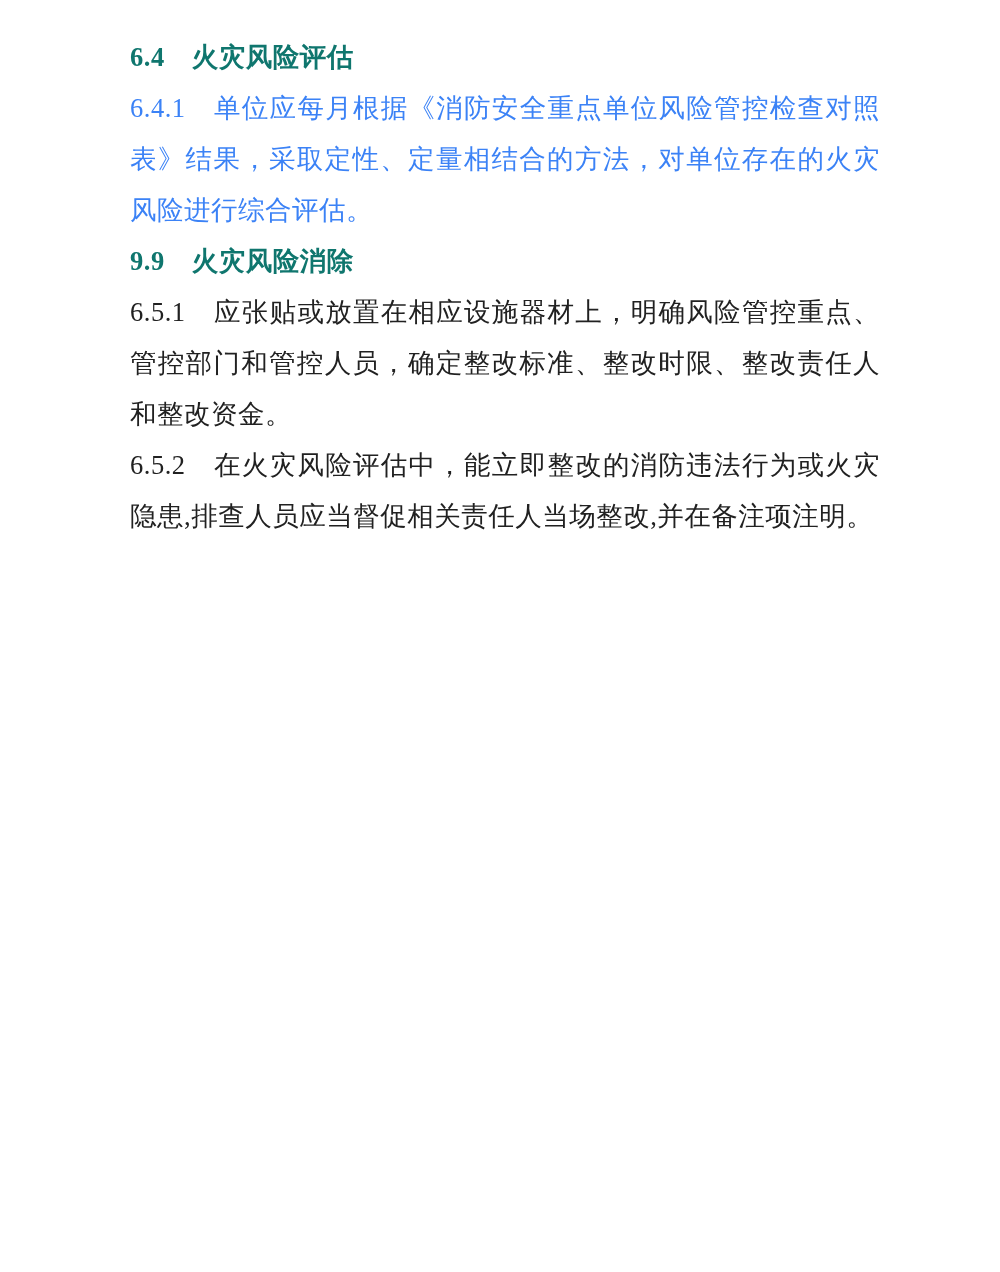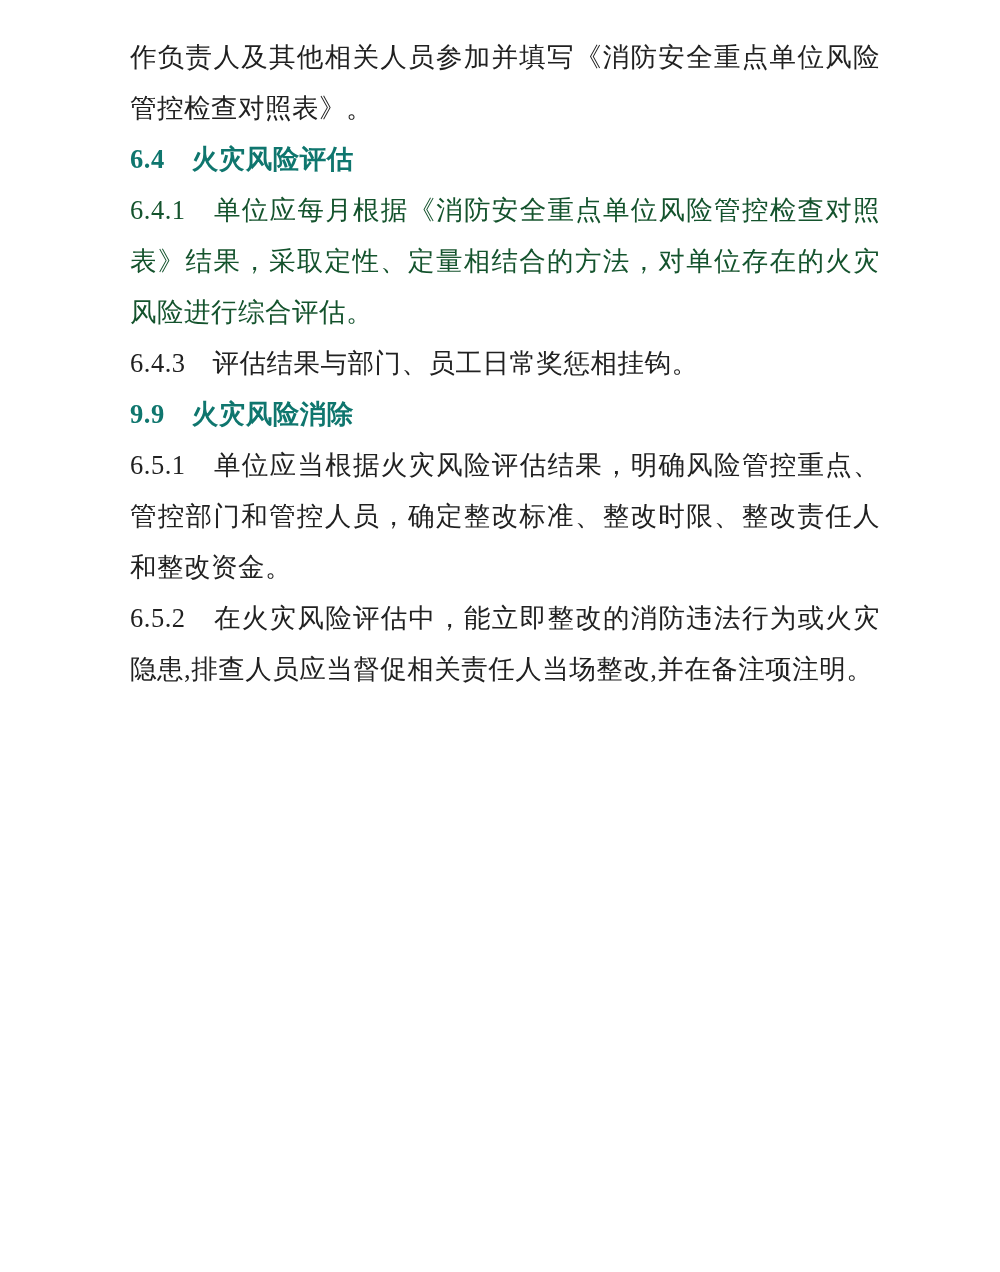--- a/index.html
+++ b/index.html
@@ -23,28 +23,26 @@
     color: #212121;
     font-size: 26.5px;
     line-height: 51px;
     text-align: justify;
     text-align-last: left;
     letter-spacing: 0.5px;
   }
   .doc p { margin: 0; }
   .para-body { font-weight: 400; color: #212121; }
   .para-heading { font-weight: 700; color: #0f766e; font-family: Liberation Serif, serif; }
-  .para-highlight { font-weight: 400; color: #14532d; }
+  .para-highlight { font-weight: 400; color: #3b82f6; }
 </style>
 </head>
 <body>
 
 <div class="page">
   <div class="doc">
-    <p class="para-body">作负责人及其他相关人员参加并填写《消防安全重点单位风险管控检查对照表》。</p>
     <p class="para-heading">6.4　火灾风险评估</p>
     <p class="para-highlight">6.4.1　单位应每月根据《消防安全重点单位风险管控检查对照表》结果，采取定性、定量相结合的方法，对单位存在的火灾风险进行综合评估。</p>
-    <p class="para-body">6.4.3　评估结果与部门、员工日常奖惩相挂钩。</p>
     <p class="para-heading">9.9　火灾风险消除</p>
-    <p class="para-body">6.5.1　单位应当根据火灾风险评估结果，明确风险管控重点、管控部门和管控人员，确定整改标准、整改时限、整改责任人和整改资金。</p>
+    <p class="para-body">6.5.1　应张贴或放置在相应设施器材上，明确风险管控重点、管控部门和管控人员，确定整改标准、整改时限、整改责任人和整改资金。</p>
     <p class="para-body">6.5.2　在火灾风险评估中，能立即整改的消防违法行为或火灾隐患,排查人员应当督促相关责任人当场整改,并在备注项注明。</p>
   </div>
 </div>
 
 </body></html>

